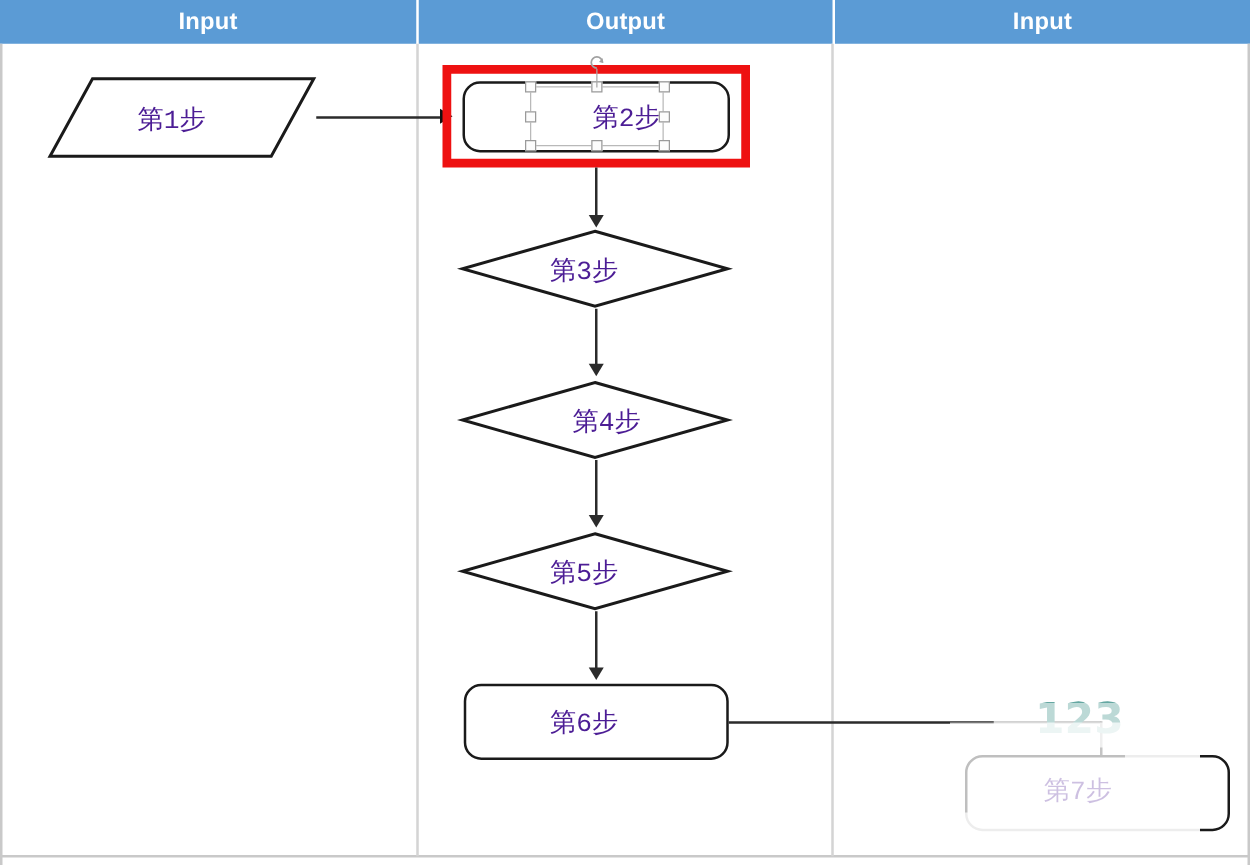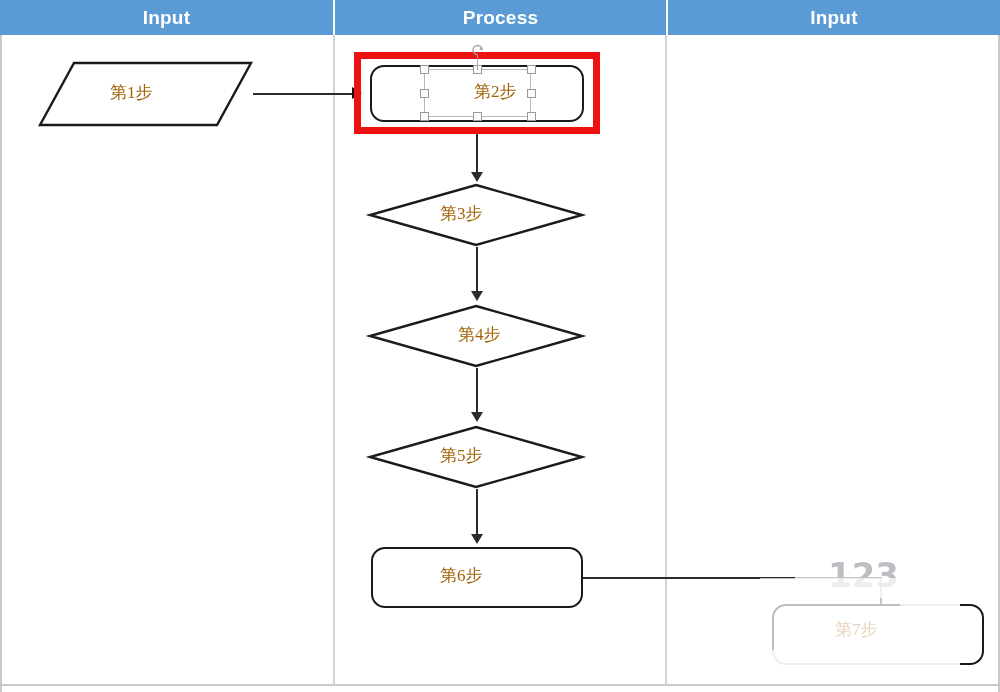--- a/index.html
+++ b/index.html
@@ -60,24 +60,24 @@
     width: 2px;
     height: 650px;
     background: #d4d4d4;
   }
   .col-divider.d1 { left: 333px; }
   .col-divider.d2 { left: 665px; }
 
   
   .shape-text {
     position: absolute;
-    font-size: 17px;
-    color: #a16207;
+    font-size: 21px;
+    color: #4c1d95;
     white-space: nowrap;
-    font-family: Liberation Serif, serif;
+    font-family: Liberation Mono, monospace;
   }
 
   .parallelogram {
     position: absolute;
     left: 38px;
     top: 61px;
     width: 215px;
     height: 66px;
   }
 
@@ -155,41 +155,41 @@
     left: 477px;
     top: 55px;
     width: 1.4px;
     height: 15px;
     background: #a8a8a8;
   }
 
   
   .wm-text {
     position: absolute;
-    color: #0f172a;
+    color: #0f766e;
     font-size: 34px;
     font-weight: bold;
     white-space: nowrap;
     font-family: "DejaVu Sans", "Liberation Sans", sans-serif;
   }
   .wm-block {
     position: absolute;
     background: rgba(255,255,255,0.72);
   }
 
   svg { display: block; overflow: visible; }
 </style>
 </head>
 <body>
 
 <div id="canvas">
 
   <div class="header-band">
     <div class="header-cell col-input">Input</div>
-    <div class="header-cell col-process">Process</div>
+    <div class="header-cell col-process">Output</div>
     <div class="header-cell col-output">Input</div>
   </div>
 
   <div class="frame-left"></div>
   <div class="frame-right"></div>
   <div class="frame-bottom"></div>
 
   <div class="col-divider d1"></div>
   <div class="col-divider d2"></div>
 

